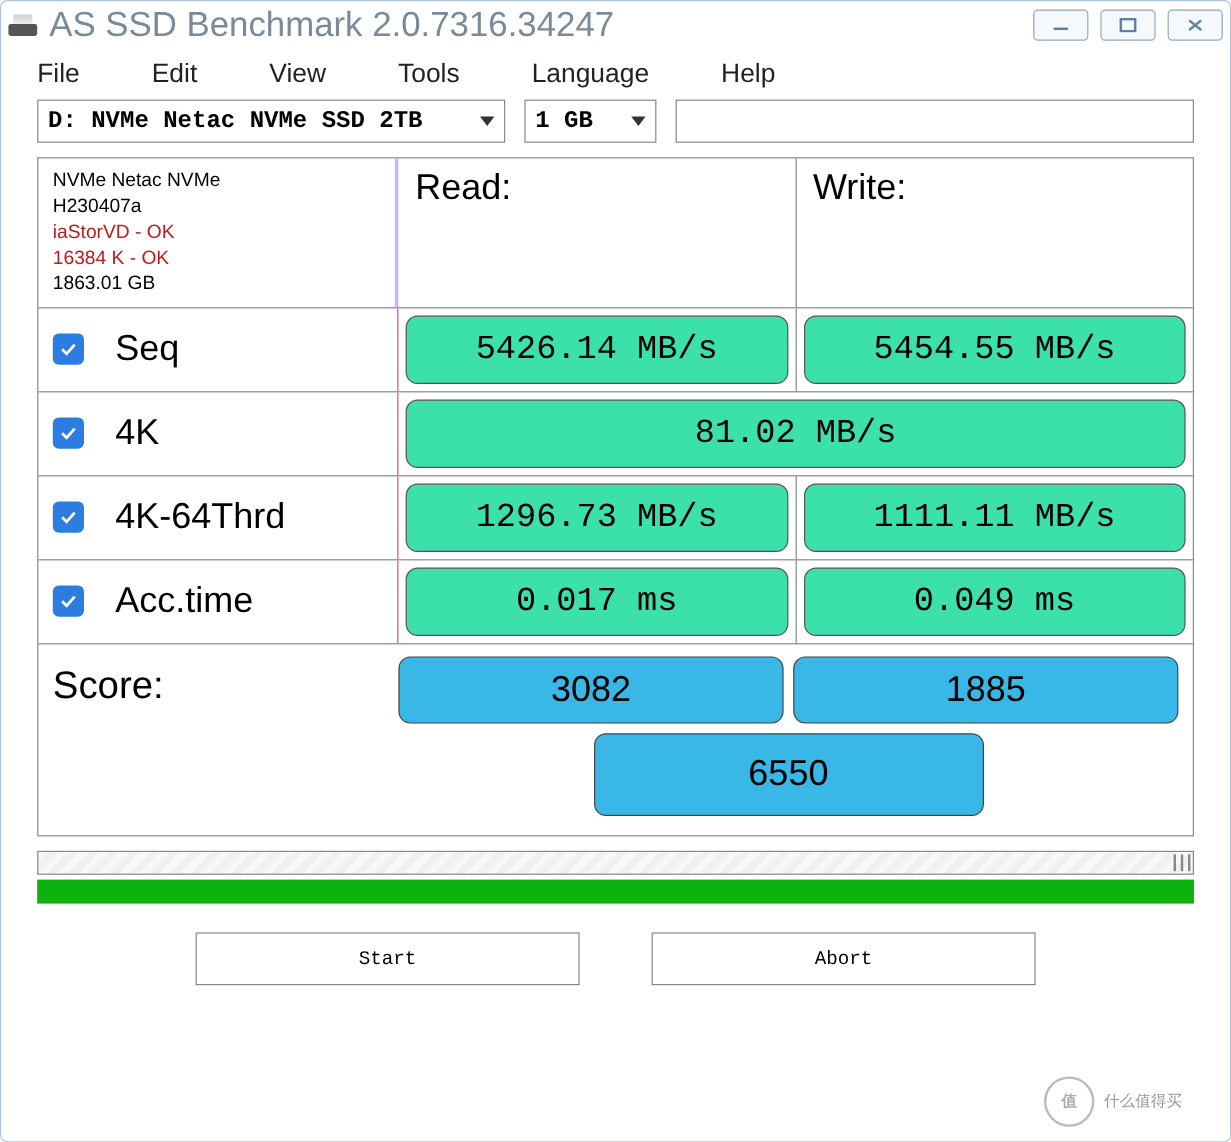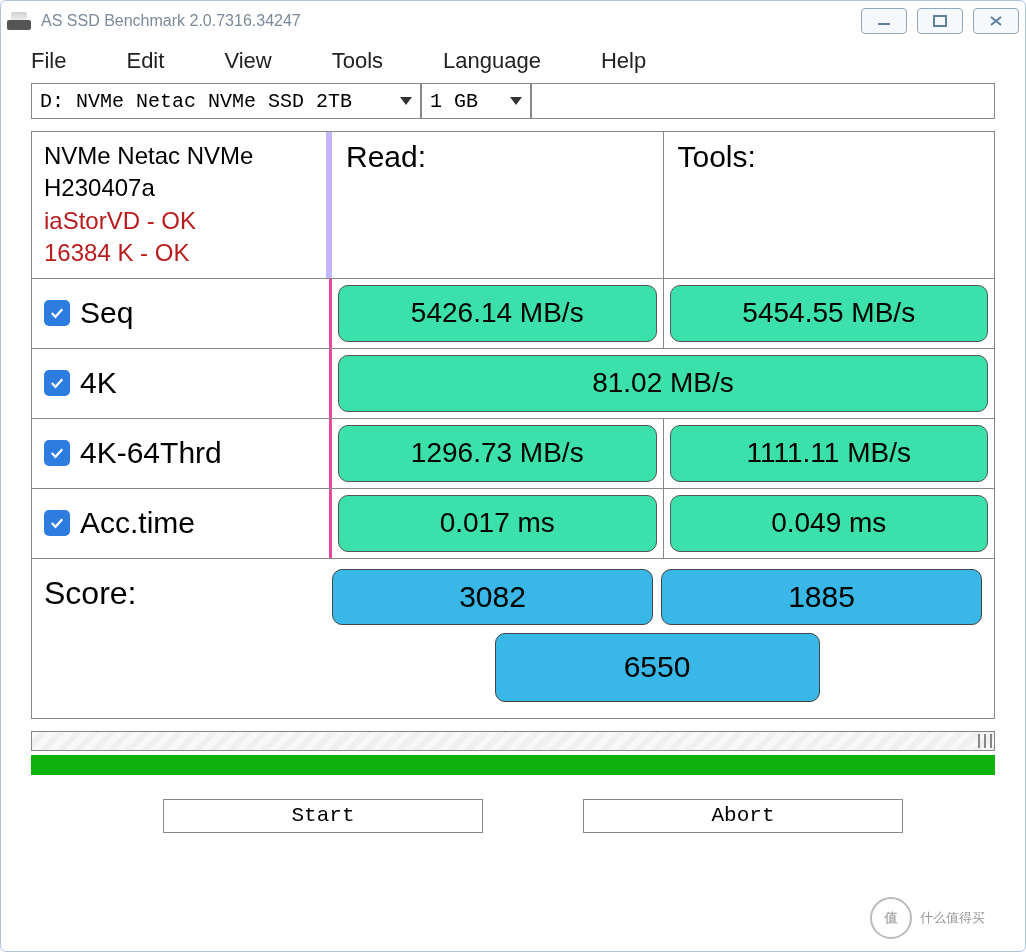--- a/index.html
+++ b/index.html
@@ -18,21 +18,21 @@
       background: #fff;
       display: flex;
       flex-direction: column;
     }
     .titlebar {
       height: 40px;
       display: flex;
       align-items: center;
       padding: 0 6px;
       color: #7a8a9a;
-      font-size: 16px;
+      font-size: 29px;
     }
     .titlebar-icon {
       width: 24px;
       height: 18px;
       margin-right: 10px;
       position: relative;
     }
     .titlebar-icon::before {
       content: "";
       position: absolute;
@@ -72,22 +72,23 @@
       display: flex;
       align-items: center;
       padding: 0 30px;
       gap: 60px;
       font-size: 22px;
       color: #222;
     }
     .menubar span { cursor: default; }
     .selectors {
       display: flex;
-      gap: 0;
+      gap: 16px;
       padding: 2px 30px 8px;
+      font-weight: bold;
     }
     .select-box {
       border: 1px solid #888;
       height: 36px;
       display: flex;
       align-items: center;
       padding: 0 8px;
       font-family: "Consolas", "Courier New", monospace;
       font-size: 20px;
       position: relative;
@@ -107,64 +108,65 @@
       margin: 4px 30px;
       border: 1px solid #888;
     }
     .header-row {
       display: flex;
       border-bottom: 1px solid #888;
     }
     .info-cell {
       width: 300px;
       padding: 8px 12px;
-      font-size: 24px;
+      font-size: 16px;
       line-height: 1.35;
-      border-right: 6px solid #c4b5fd;
+      border-right: 3px solid #c4b5fd;
     }
     .info-cell .green { color: #b91c1c; }
     .hdr-cell {
       flex: 1;
       padding: 8px 14px;
       font-size: 30px;
       border-right: 1px solid #888;
     }
     .hdr-cell:last-child { border-right: none; }
     .data-row {
       display: flex;
       border-bottom: 1px solid #888;
       height: 70px;
     }
     .label-cell {
       width: 300px;
       display: flex;
       align-items: center;
       padding: 0 12px;
       font-size: 30px;
-      border-right: 3px solid #ec4899;
-      gap: 10px;
+      border-right: 1px solid #ec4899;
+      gap: 26px;
     }
     .checkbox {
       width: 26px;
       height: 26px;
       border-radius: 5px;
       background: #2d7de0;
       display: flex;
       align-items: center;
       justify-content: center;
       flex-shrink: 0;
     }
     .checkbox svg { width: 18px; height: 18px; }
     .value-cell {
       flex: 1;
       display: flex;
       align-items: center;
       justify-content: flex-end;
       padding: 6px;
       border-right: 1px solid #888;
+      font-family: Liberation Mono, monospace;
     }
     .value-cell:last-child { border-right: none; }
     .result-pill {
       width: 100%;
       height: 100%;
       background: #3be0aa;
       border: 1px solid #555;
       border-radius: 10px;
       display: flex;
       align-items: center;
@@ -239,29 +241,28 @@
     }
     .buttons {
       display: flex;
       justify-content: center;
       gap: 60px;
       margin-top: 24px;
       padding: 0 30px;
     }
     .btn {
       width: 320px;
-      height: 34px;
+      height: 44px;
       border: 1px solid #888;
       background: #fff;
       font-family: "Consolas","Courier New",monospace;
-      font-size: 21px;
-      display: flex;
-      align-items: center;
-      justify-content: center;
-      margin-left: 40px;
+      font-size: 16px;
+      display: flex;
+      align-items: center;
+      justify-content: center;
     }
     .watermark {
       position: absolute;
       right: 6px;
       bottom: 6px;
       width: 160px;
       height: 56px;
       background: rgba(255,255,255,0.5);
       border-radius: 28px;
       display: flex;
@@ -330,23 +331,24 @@
     <div class="select-box readonly"></div>
   </div>
 
   <div class="content">
     <div class="header-row">
       <div class="info-cell">
         <div>NVMe Netac NVMe</div>
         <div>H230407a</div>
         <div class="green">iaStorVD - OK</div>
         <div class="green">16384 K - OK</div>
+        <div>1863.01 GB</div>
       </div>
       <div class="hdr-cell">Read:</div>
-      <div class="hdr-cell">Tools:</div>
+      <div class="hdr-cell">Write:</div>
     </div>
 
     <div class="data-row">
       <div class="label-cell">
         <div class="checkbox">
             <svg viewBox="0 0 24 24">
               <path d="M5 12 L10 17 L19 7" stroke="#fff" stroke-width="3" fill="none"></path>
             </svg>
           </div>
         <span>Seq</span>

